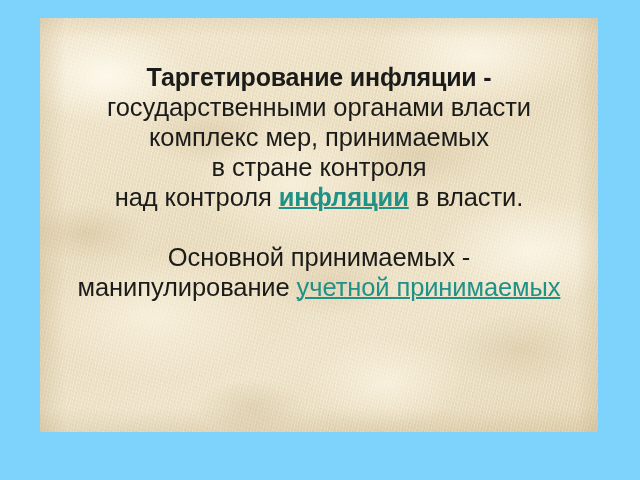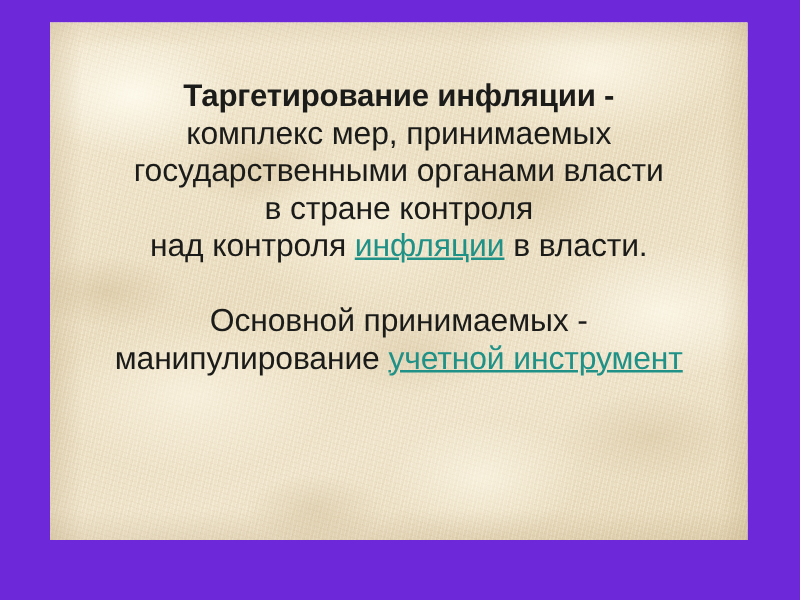--- a/index.html
+++ b/index.html
@@ -11,21 +11,21 @@
     width: 640px;
     height: 480px;
     overflow: hidden;
     font-family: "Liberation Sans", "DejaVu Sans", sans-serif;
   }
 
   #slide-canvas {
     position: relative;
     width: 640px;
     height: 480px;
-    background: #6d28d9;
+    background: #7dd3fc;
   }
 
   
   #paper-panel {
     position: absolute;
     left: 40px;
     top: 18px;
     width: 558px;
     height: 414px;
     overflow: hidden;
@@ -103,26 +103,26 @@
 <body>
 
 <div id="slide-canvas">
 
   <div id="paper-panel">
     <div id="paper-vignette"></div>
 
     <div id="text-block">
       <div id="para-definition" class="para">
           <span class="tline bold"><span>Таргетирование инфляции -</span></span>
+          <span class="tline"><span>государственными органами власти</span></span>
           <span class="tline"><span>комплекс мер, принимаемых</span></span>
-          <span class="tline"><span>государственными органами власти</span></span>
           <span class="tline"><span>в стране контроля</span></span>
-          <span class="tline"><span>над контроля </span><span class="lnk" style="color: rgb(31, 145, 135);">инфляции</span><span> в власти.</span></span>
+          <span class="tline"><span>над контроля </span><span class="lnk" style="color: rgb(31, 145, 135); font-weight: bold;">инфляции</span><span> в власти.</span></span>
         </div>
       <div class="para-spacer"></div>
       <div id="para-instrument" class="para">
           <span class="tline"><span>Основной принимаемых -</span></span>
-          <span class="tline"><span>манипулирование </span><span class="lnk" style="color: rgb(31, 145, 135);">учетной инструмент</span></span>
+          <span class="tline"><span>манипулирование </span><span class="lnk" style="color: rgb(31, 145, 135);">учетной принимаемых</span></span>
         </div>
     </div>
   </div>
 
 </div>
 
 </body></html>

